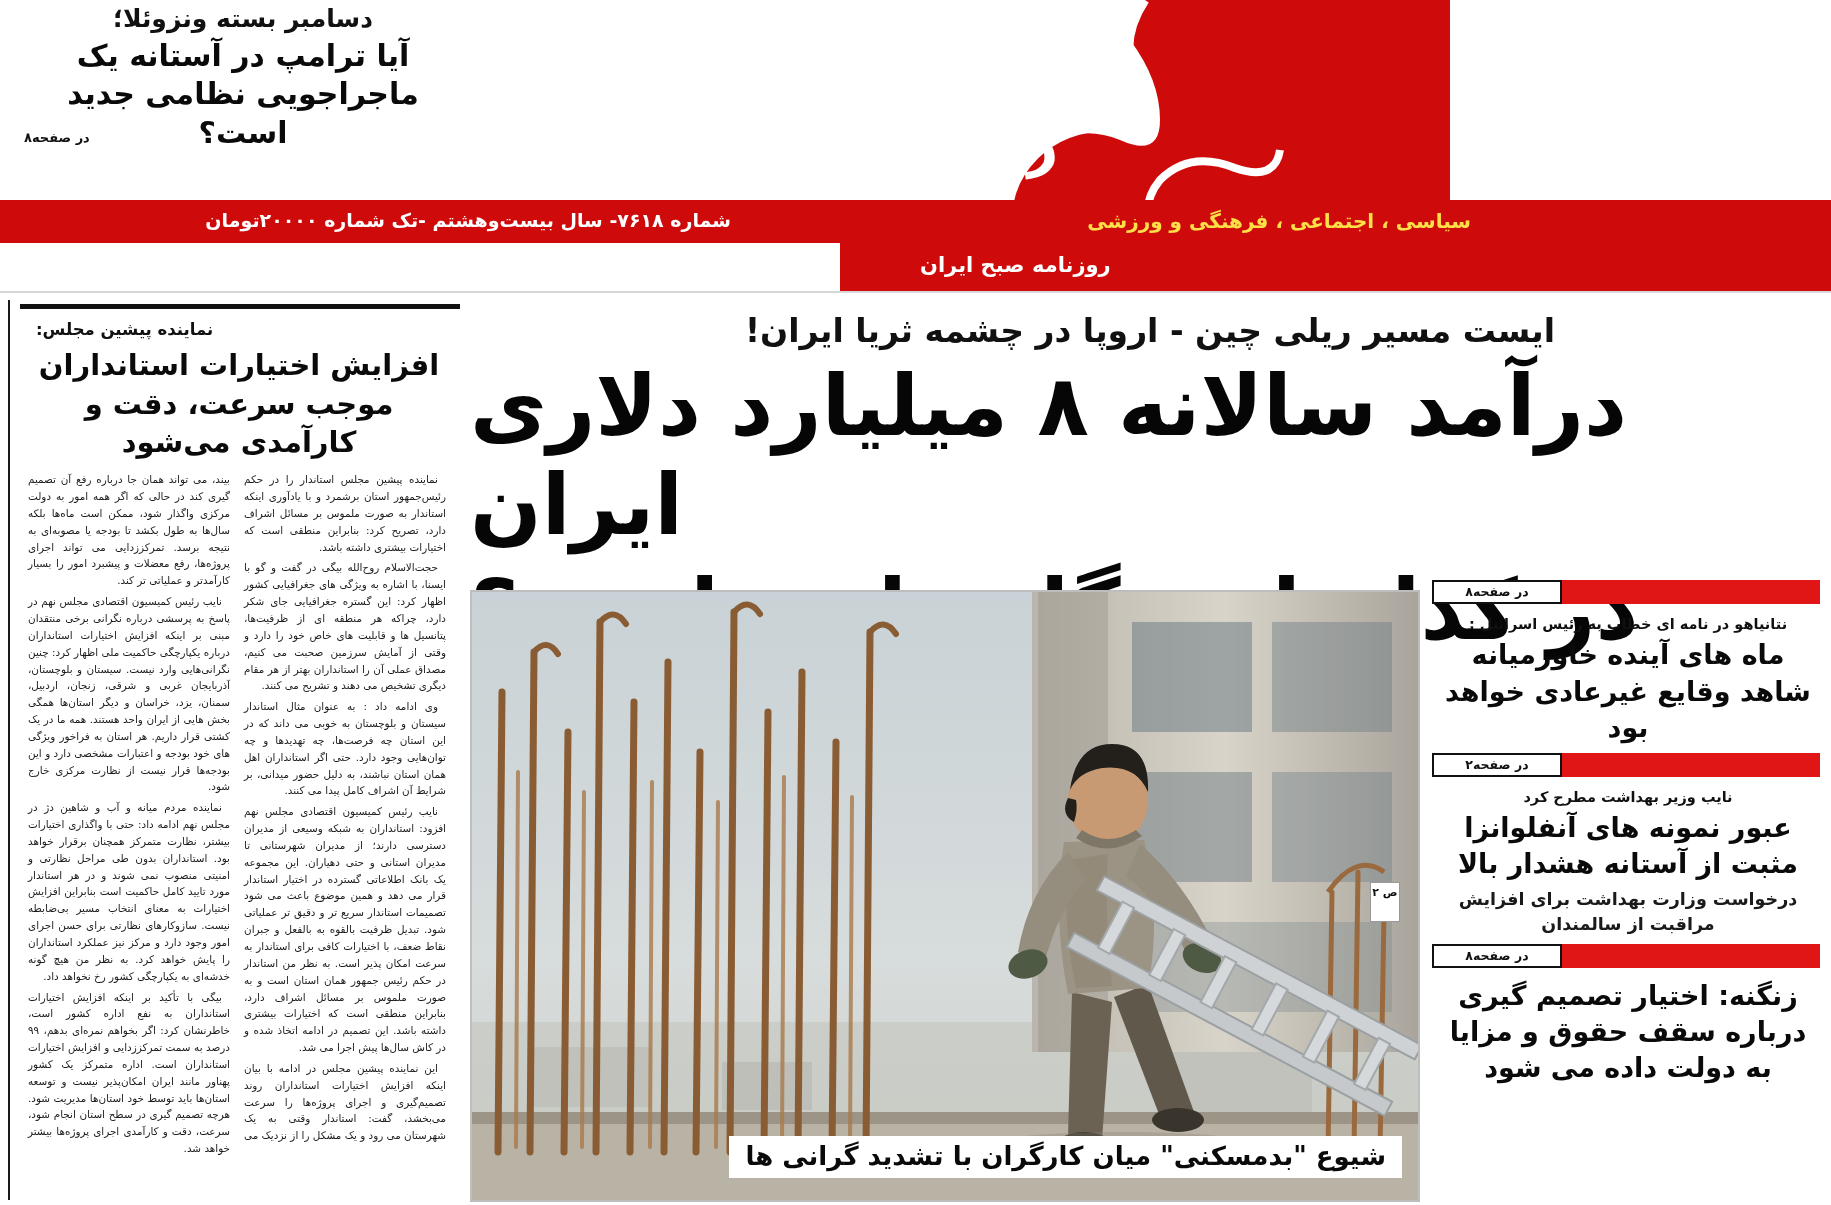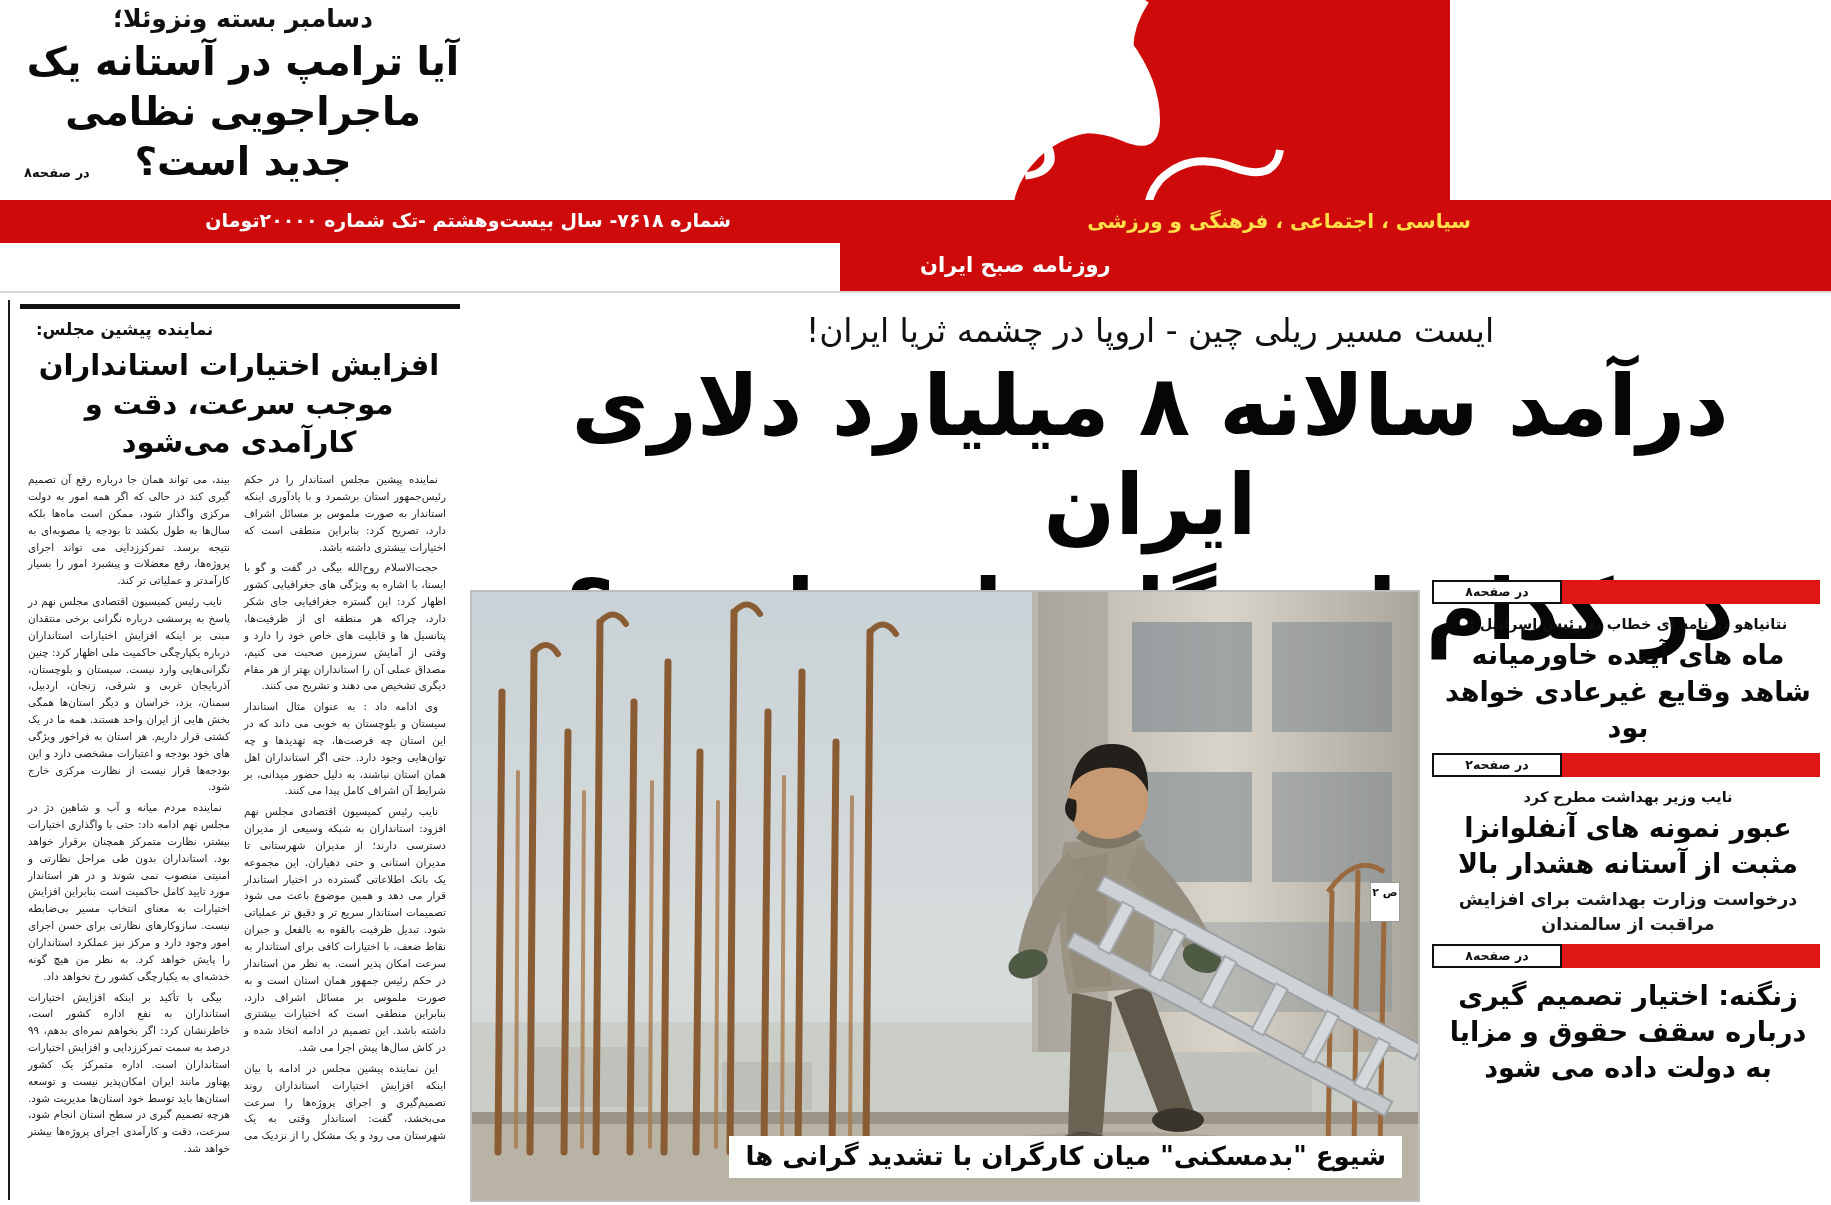--- a/index.html
+++ b/index.html
@@ -32,21 +32,21 @@
     direction: rtl;
   }
   .promo-kicker {
     font-size: 25px;
     font-weight: bold;
     color: #111;
     line-height: 1.2;
     letter-spacing: -0.5px;
   }
   .promo-head {
-    font-size: 39px;
+    font-size: 30px;
     font-weight: bold;
     color: #0a0a0a;
     line-height: 1.28;
     letter-spacing: -1px;
     margin-top: 3px;
   }
   .promo-ref {
     font-size: 13px;
     font-weight: bold;
     color: #111;
@@ -232,32 +232,32 @@
 
   
   .center-main {
     position: absolute;
     top: 300px;
     left: 470px;
     width: 1360px;
   }
   .main-kicker {
     font-size: 33px;
-    font-weight: normal;
+    font-weight: bold;
     color: #111;
     text-align: center;
     letter-spacing: -0.8px;
     line-height: 1.25;
     padding-top: 10px;
   }
   .main-head {
     font-size: 84px;
     font-weight: bold;
     color: #060606;
-    text-align: center;
+    text-align: left;
     line-height: 1.18;
     letter-spacing: -3px;
     margin-top: 6px;
   }
   .main-ref {
     font-size: 14px;
     font-weight: bold;
     color: #111;
     text-align: left;
     padding-left: 10px;

